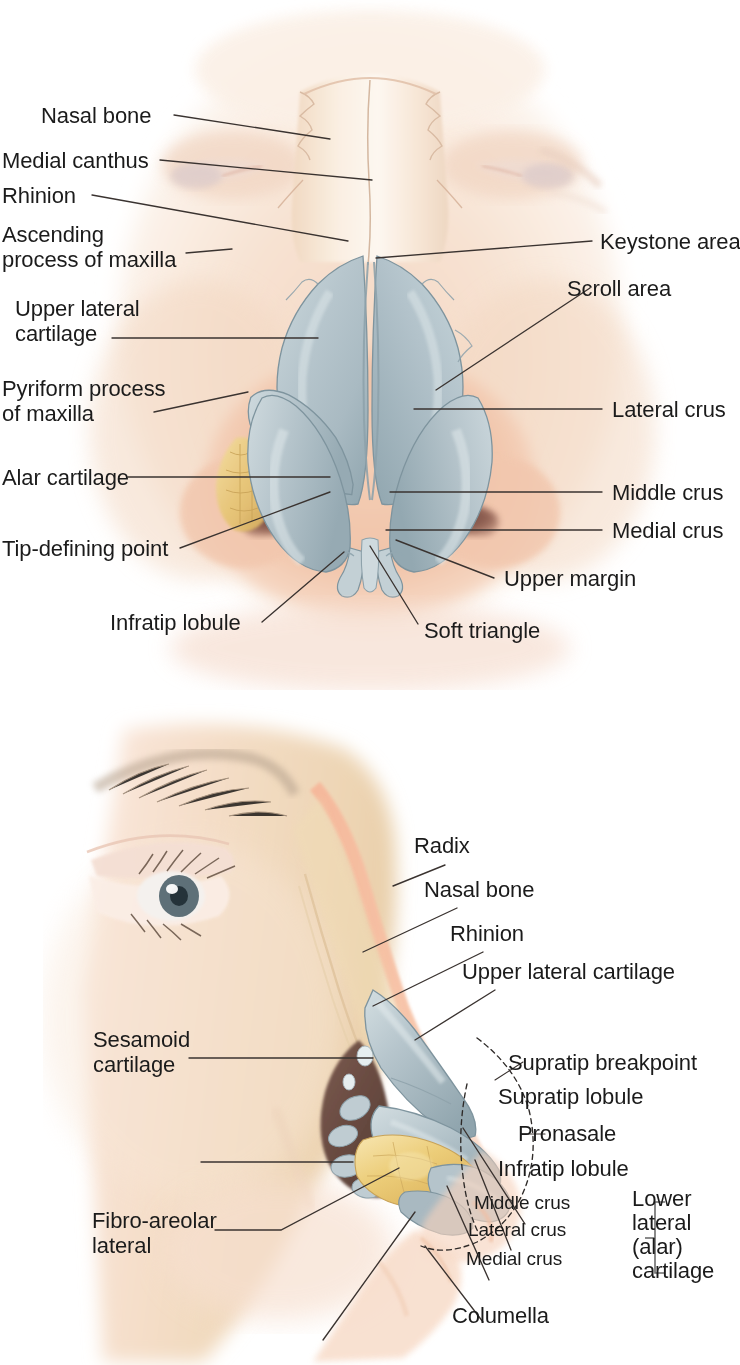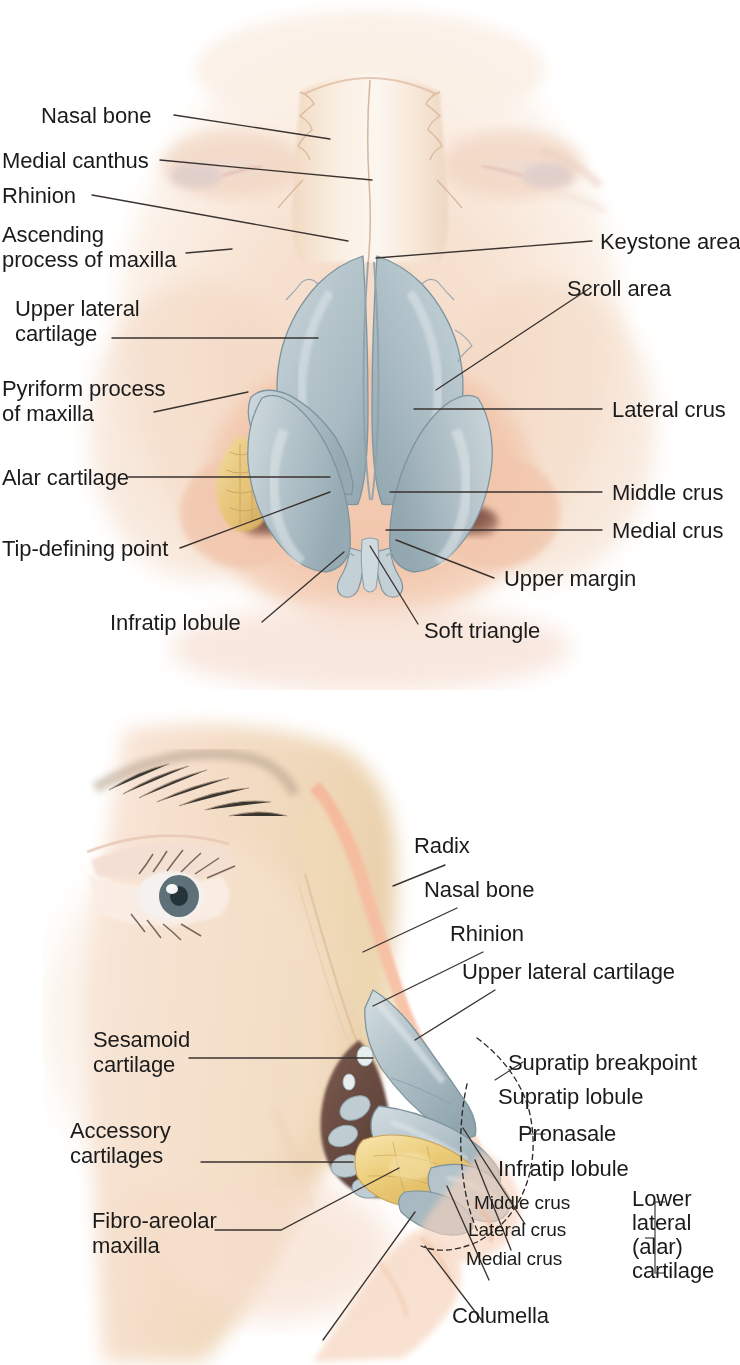--- a/index.html
+++ b/index.html
@@ -556,24 +556,22 @@
   <div class="lbl" style="left:424px;top:187px;">Nasal bone</div>
   <div class="lbl" style="left:450px;top:231px;">Rhinion</div>
   <div class="lbl" style="left:462px;top:269px;">Upper lateral cartilage</div>
   <div class="lbl" style="left:488px;top:360px;margin-left:20px;">Supratip breakpoint</div>
   <div class="lbl" style="left:498px;top:394px;">Supratip lobule</div>
   <div class="lbl" style="left:518px;top:431px;text-align:right;">Pronasale</div>
   <div class="lbl" style="left:498px;top:466px;">Infratip lobule</div>
 
   <div class="lbl" style="left:78px;top:337px;margin-left:15px;">Sesamoid
 cartilage</div>
-  <div class="lbl" style="left:70px;top:428px;">Accessory
-cartilages</div>
   <div class="lbl" style="left:92px;top:518px;">Fibro-areolar
-maxilla</div>
+lateral</div>
 
   <div class="lbl sm" style="left:474px;top:500px;">Middle crus</div>
   <div class="lbl sm" style="left:468px;top:527px;">Lateral crus</div>
   <div class="lbl sm" style="left:466px;top:556px;">Medial crus</div>
   <div class="lbl" style="left:452px;top:613px;">Columella</div>
 
   <div class="lbl" style="left:632px;top:497px;line-height:24px;">Lower
 lateral
 (alar)
 cartilage</div>

